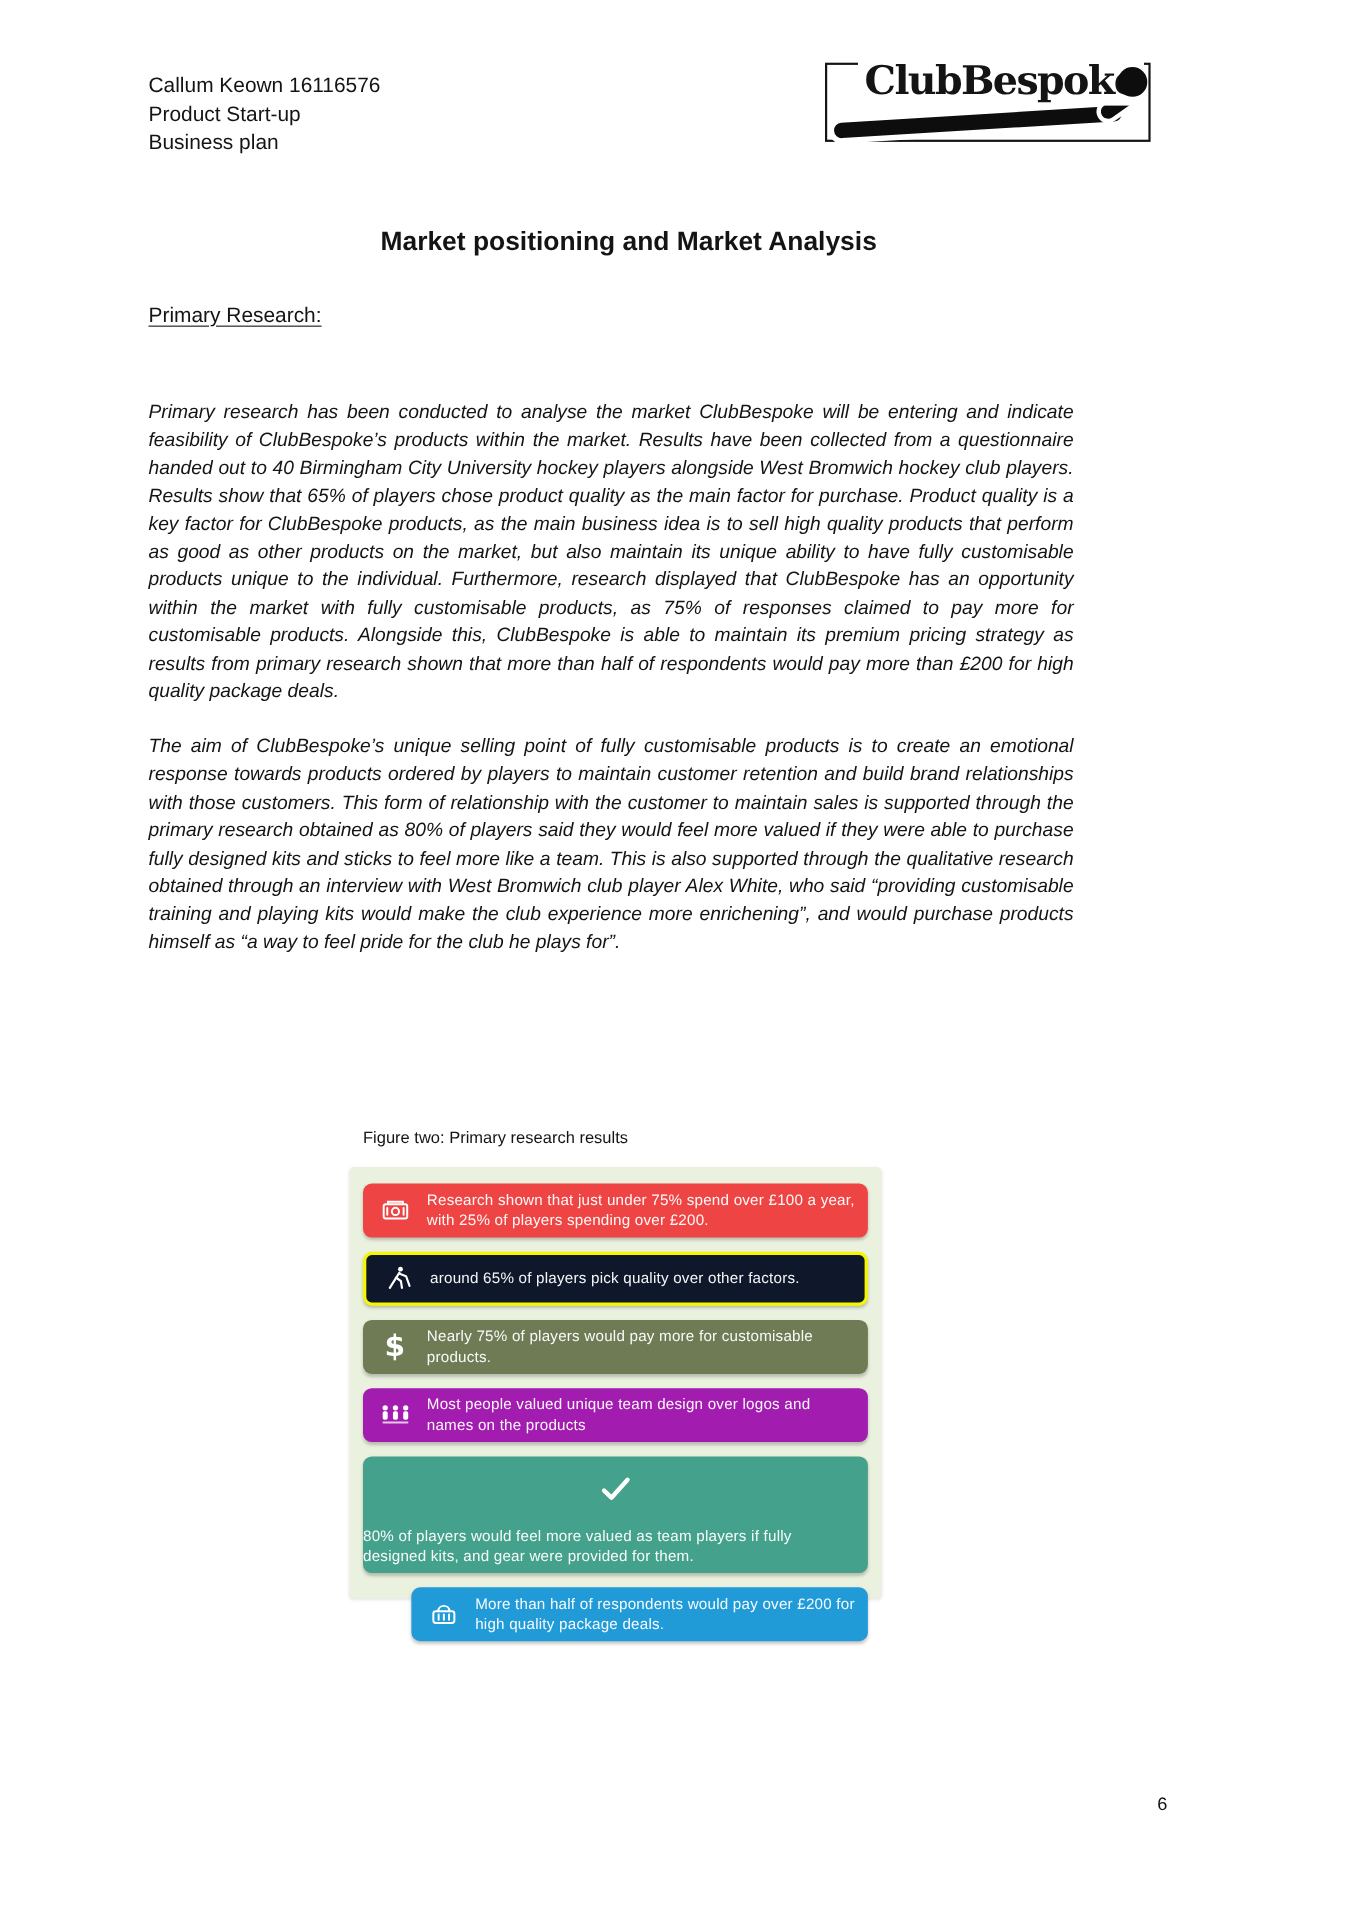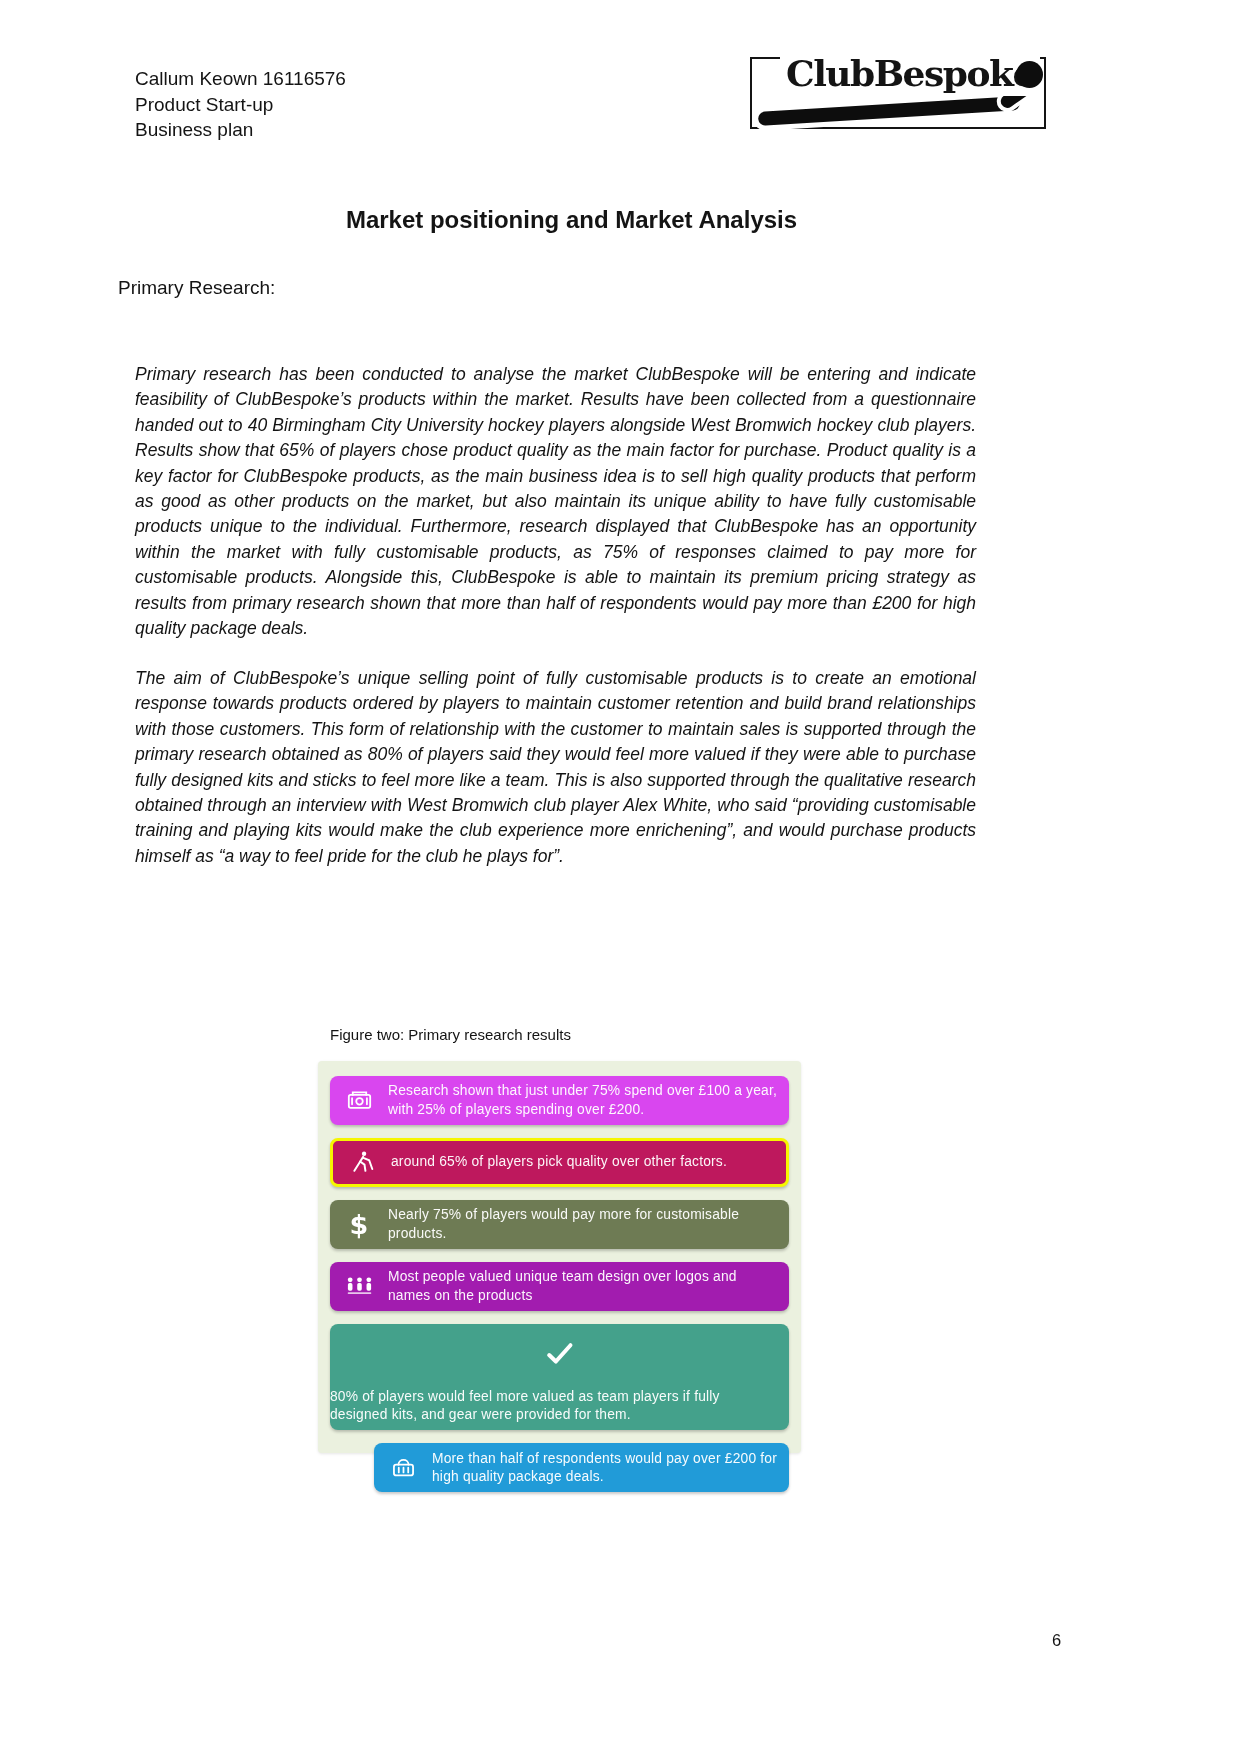--- a/index.html
+++ b/index.html
@@ -23,22 +23,22 @@
                 box-shadow:0 0 0 4px #ffffff; z-index:2; }
   .logo-text { position:absolute; left:780px; top:52px; z-index:3;
                font-family:"DejaVu Serif", serif; font-weight:bold; font-size:36px;
                letter-spacing:-1.5px; background:#ffffff; padding:0 6px 2px 6px; }
   .logo-ball { position:absolute; left:1016px; top:61px; width:27px; height:27px;
                background:#0d0d0d; border-radius:50%; z-index:4; }
 
   
   .main-title { position:absolute; left:135px; top:190px; width:841px; text-align:center;
                 font-weight:bold; font-size:24px; }
-  .section-heading { position:absolute; left:118px; top:277px; font-size:19px;
-                     text-underline-offset:3px; }
+  .section-heading { position:absolute; left:135px; top:277px; font-size:19px;
+                     text-decoration:underline; text-underline-offset:3px; }
 
   
   .para { position:absolute; left:135px; width:841px; font-size:17.5px;
           line-height:25.4px; text-align:justify;font-style:italic; }
   .para-1 { top:362px; }
   .para-2 { top:666px; }
 
   
   .fig-caption { position:absolute; left:330px; top:1026px; font-size:15px; }
   .figure-panel { position:absolute; left:318px; top:1061px; width:483px; height:392px;
@@ -79,35 +79,35 @@
 
   <div class="section-heading">Primary Research:</div>
 
   <p class="para para-1" style="margin:0;">Primary research has been conducted to analyse the market ClubBespoke will be entering and indicate feasibility of ClubBespoke’s products within the market. Results have been collected from a questionnaire handed out to 40 Birmingham City University hockey players alongside West Bromwich hockey club players. Results show that 65% of players chose product quality as the main factor for purchase. Product quality is a key factor for ClubBespoke products, as the main business idea is to sell high quality products that perform as good as other products on the market, but also maintain its unique ability to have fully customisable products unique to the individual. Furthermore, research displayed that ClubBespoke has an opportunity within the market with fully customisable products, as 75% of responses claimed to pay more for customisable products. Alongside this, ClubBespoke is able to maintain its premium pricing strategy as results from primary research shown that more than half of respondents would pay more than £200 for high quality package deals.</p>
   <p class="para para-2" style="margin:0;">The aim of ClubBespoke’s unique selling point of fully customisable products is to create an emotional response towards products ordered by players to maintain customer retention and build brand relationships with those customers. This form of relationship with the customer to maintain sales is supported through the primary research obtained as 80% of players said they would feel more valued if they were able to purchase fully designed kits and sticks to feel more like a team. This is also supported through the qualitative research obtained through an interview with West Bromwich club player Alex White, who said “providing customisable training and playing kits would make the club experience more enrichening”, and would purchase products himself as “a way to feel pride for the club he plays for”.</p>
 
   <div class="fig-caption">Figure two: Primary research results</div>
 
   <div class="figure-panel">
     <div class="fig-items">
-  <div class="fig-item" style="background: #d946ef;">
+  <div class="fig-item" style="background: #ef4444;">
     <span class="fig-icon">
             <svg viewBox="0 0 24 24" width="27" height="27">
               <g fill="none" stroke="#fff" stroke-width="1.6" stroke-linecap="round">
                 <path d="M6 7V4.8h12V7"></path>
                 <rect x="2.5" y="7" width="19" height="11.5" rx="1.6"></rect>
                 <circle cx="12" cy="12.7" r="2.9"></circle>
                 <path d="M5.4 10v5.4M18.6 10v5.4"></path>
               </g>
             </svg>
           </span>
     <span class="fig-text">Research shown that just under 75% spend over £100 a year, with 25% of players spending over £200.</span>
   </div>
 
-  <div class="fig-item" style="background: #be185d; border: 3px solid rgb(246, 246, 0);">
+  <div class="fig-item" style="background: #0f172a; border: 3px solid rgb(246, 246, 0);">
     <span class="fig-icon">
             <svg viewBox="0 0 24 24" width="25" height="25">
               <g stroke="#fff" stroke-width="1.9" fill="none" stroke-linecap="round">
                 <circle cx="13.5" cy="3.6" r="2.1" fill="#fff" stroke="none"></circle>
                 <path d="M12.6 6.6 9.8 11l4.1 3 .9 6"></path>
                 <path d="M12.8 7.6l5.6 2.2 3 8.4"></path>
                 <path d="M9.8 11 4.2 20"></path>
               </g>
             </svg>
           </span>

